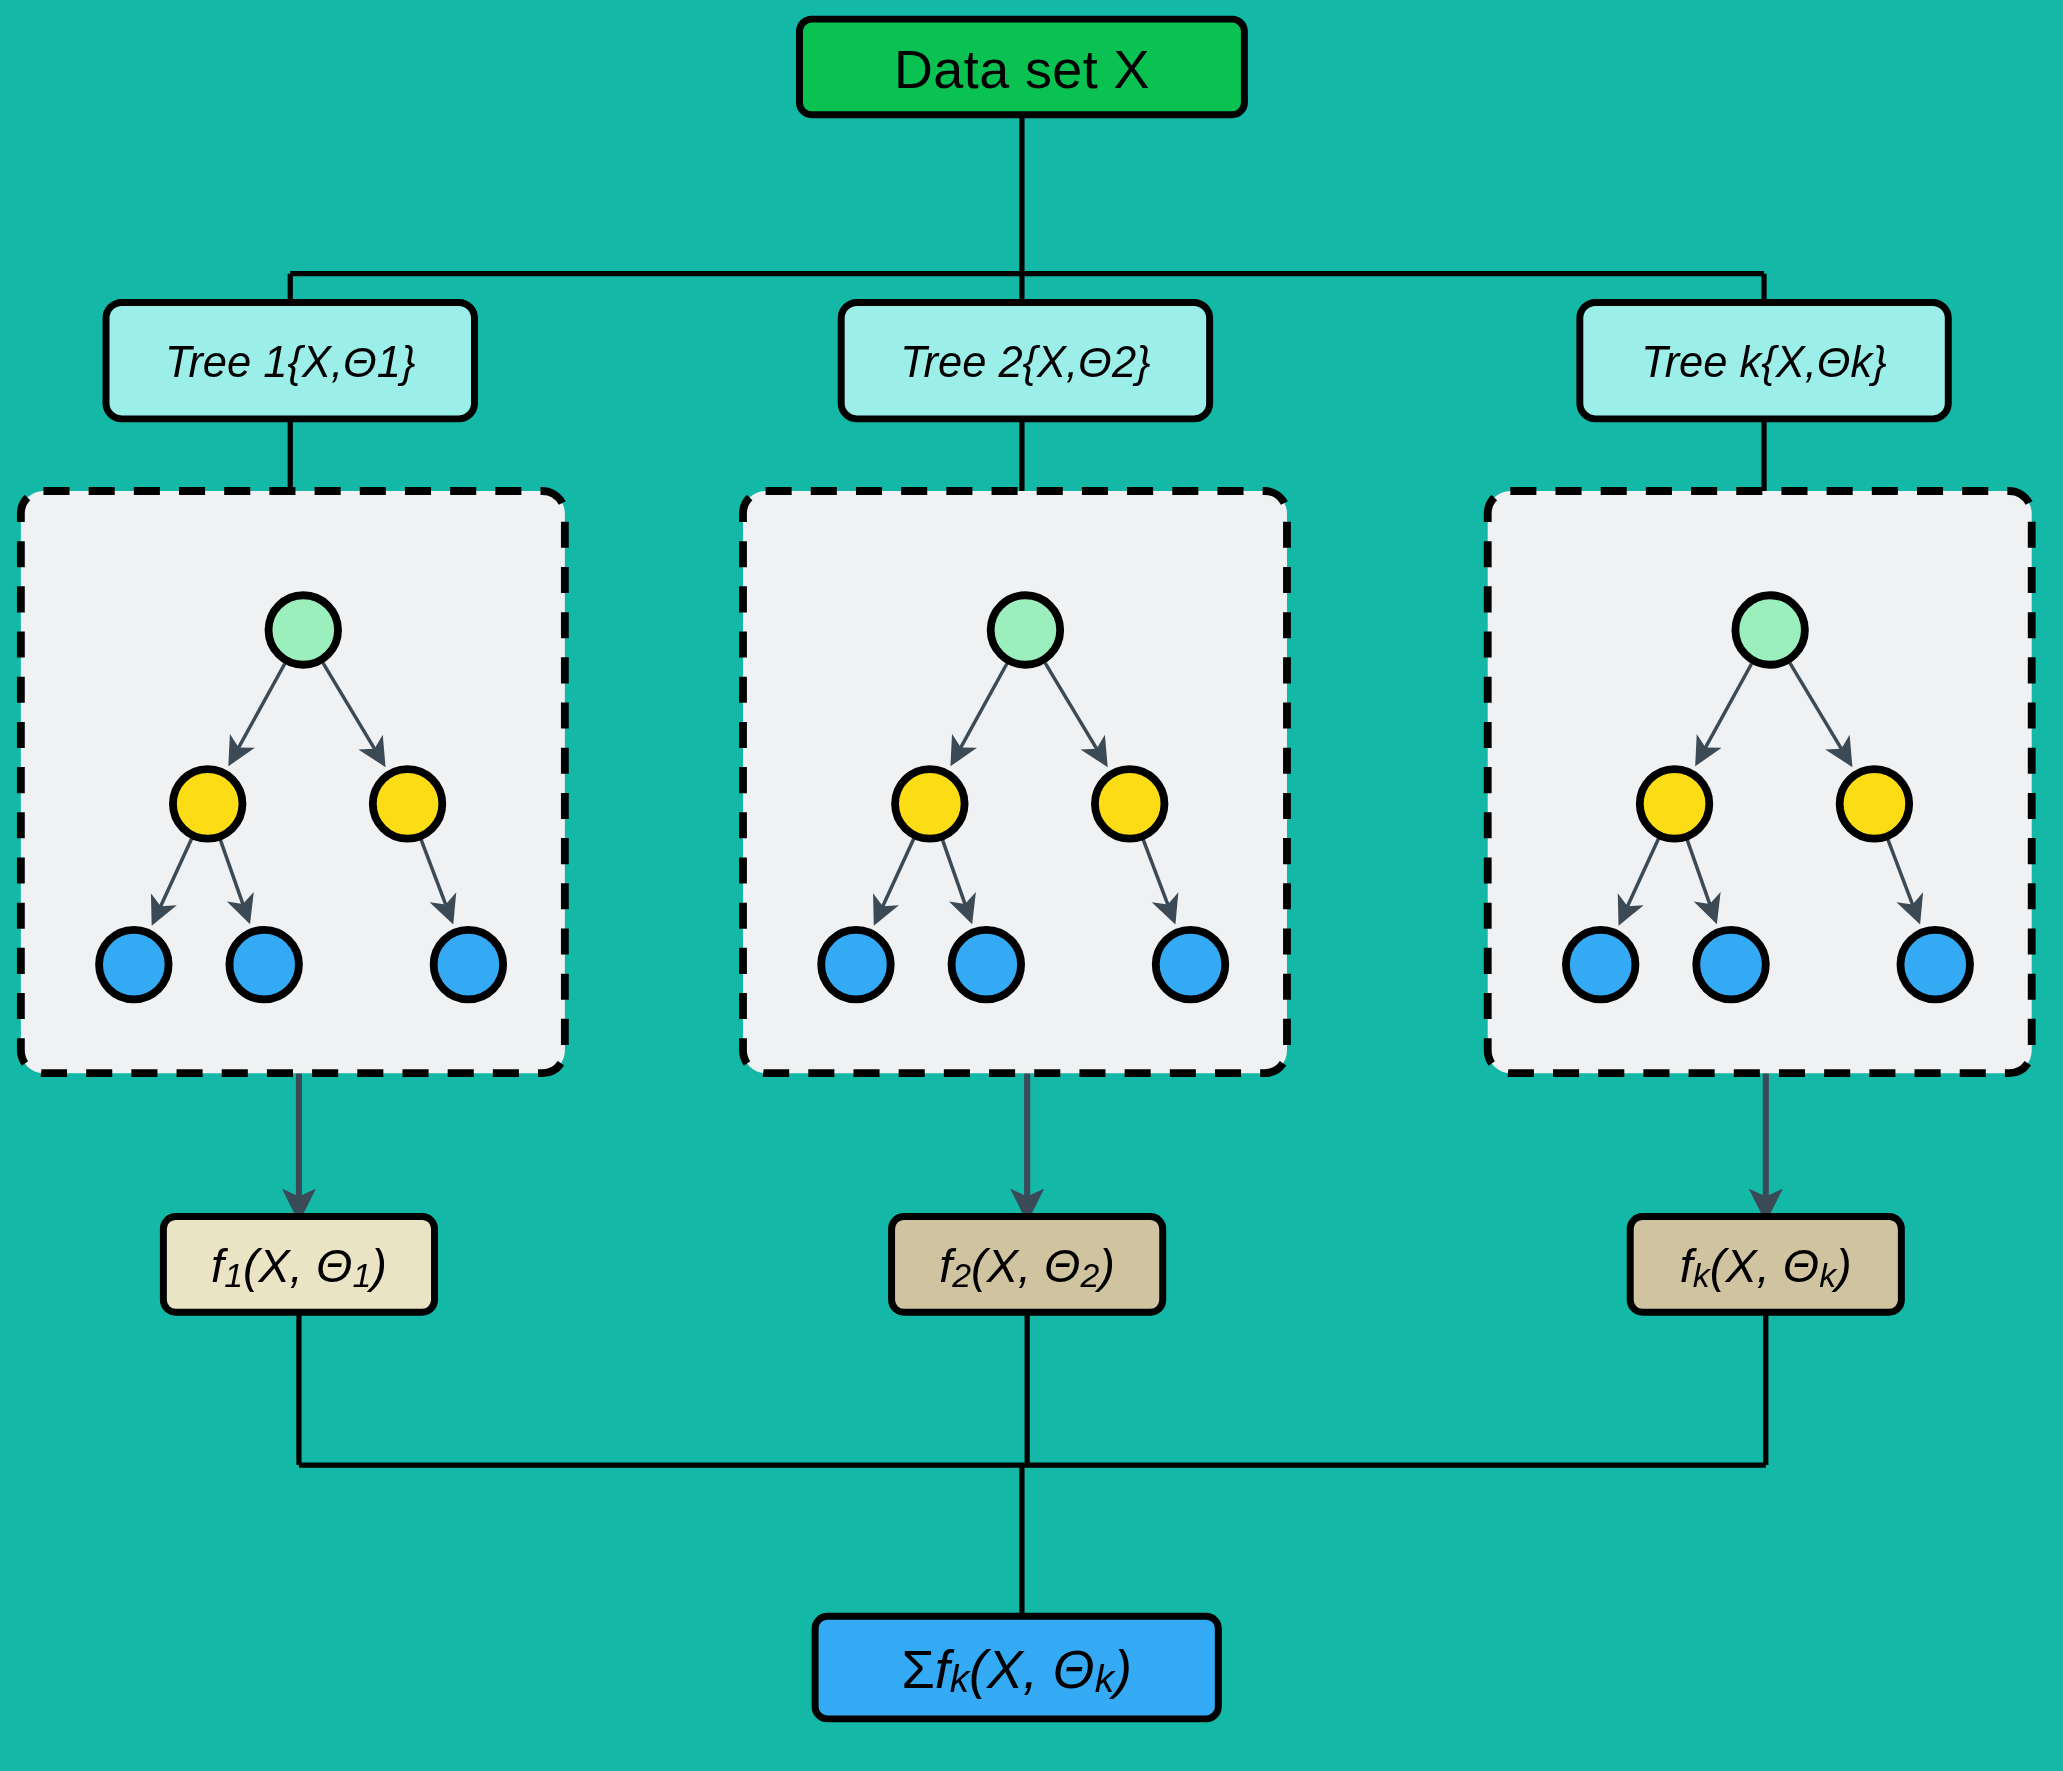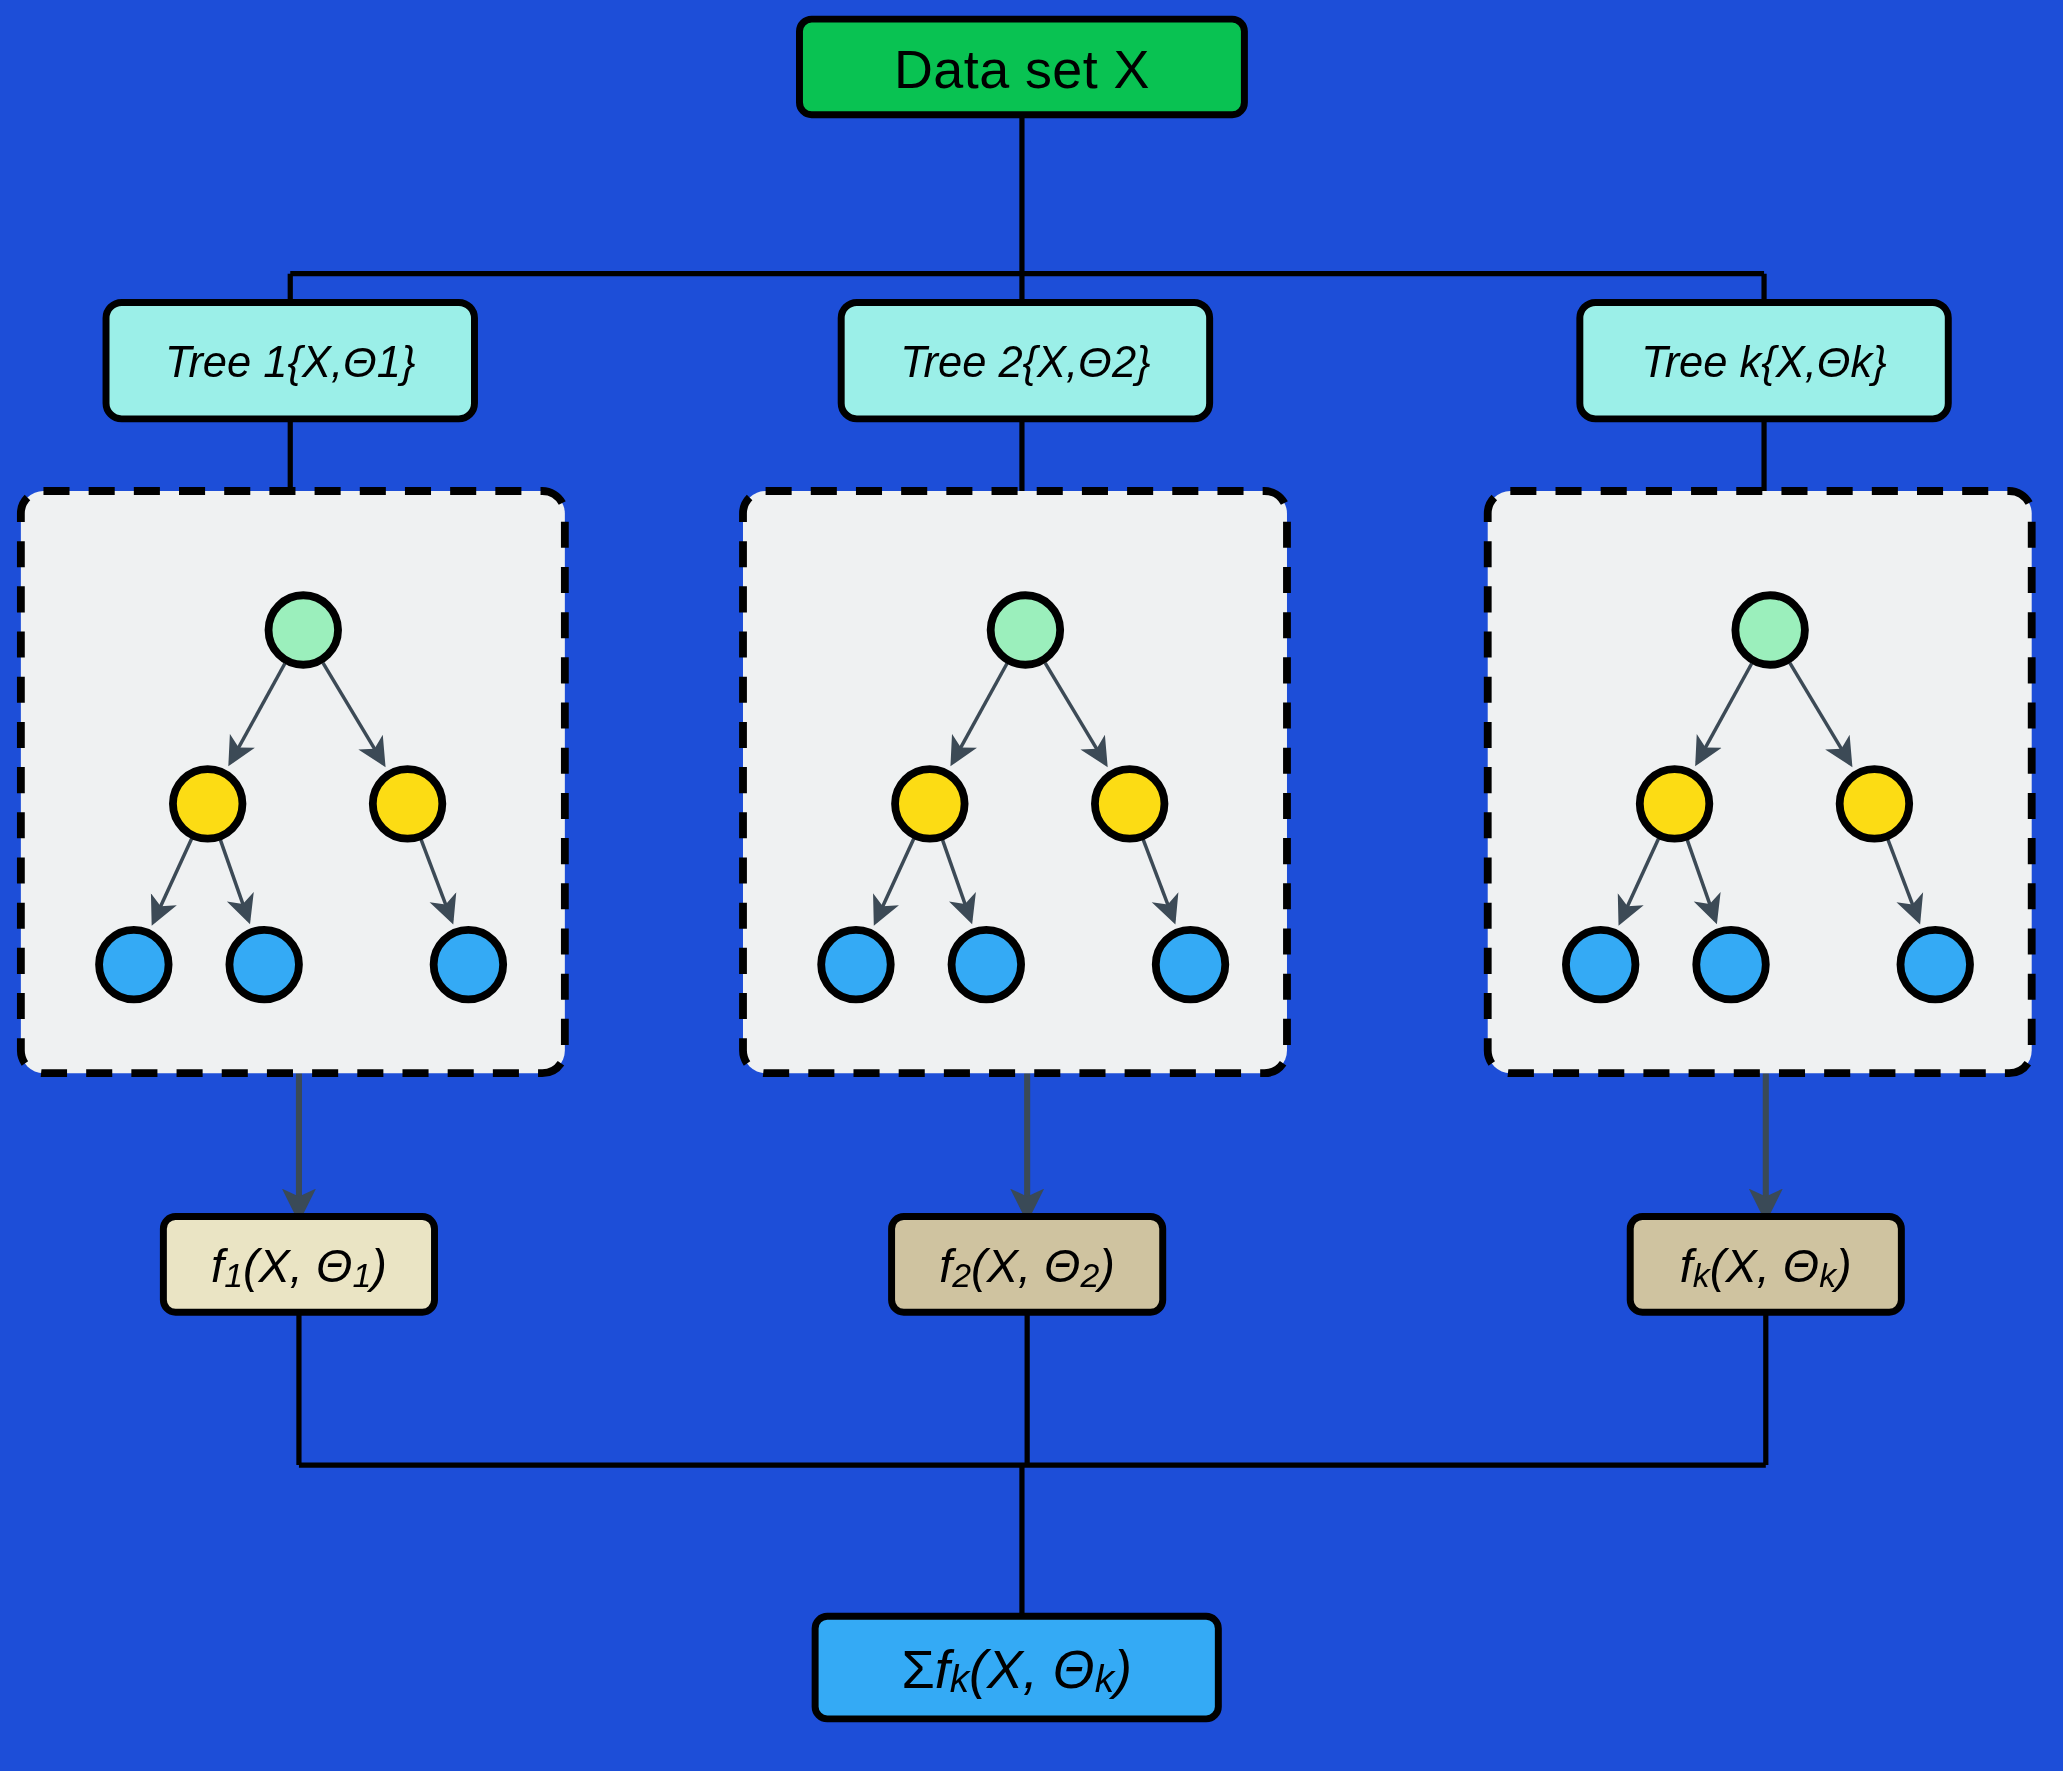--- a/index.html
+++ b/index.html
@@ -10,21 +10,21 @@
   body {
     width: 2063px;
     height: 1771px;
     font-family: "Liberation Sans", sans-serif;
     overflow: hidden;
   }
   #diagram-root {
     position: relative;
     width: 2063px;
     height: 1771px;
-    background: #1d4ed8;
+    background: #14b8a6;
   }
   svg#diagram-canvas {
     position: absolute;
     top: 0;
     left: 0;
     width: 2063px;
     height: 1771px;
     display: block;
   }
   .box-label {

